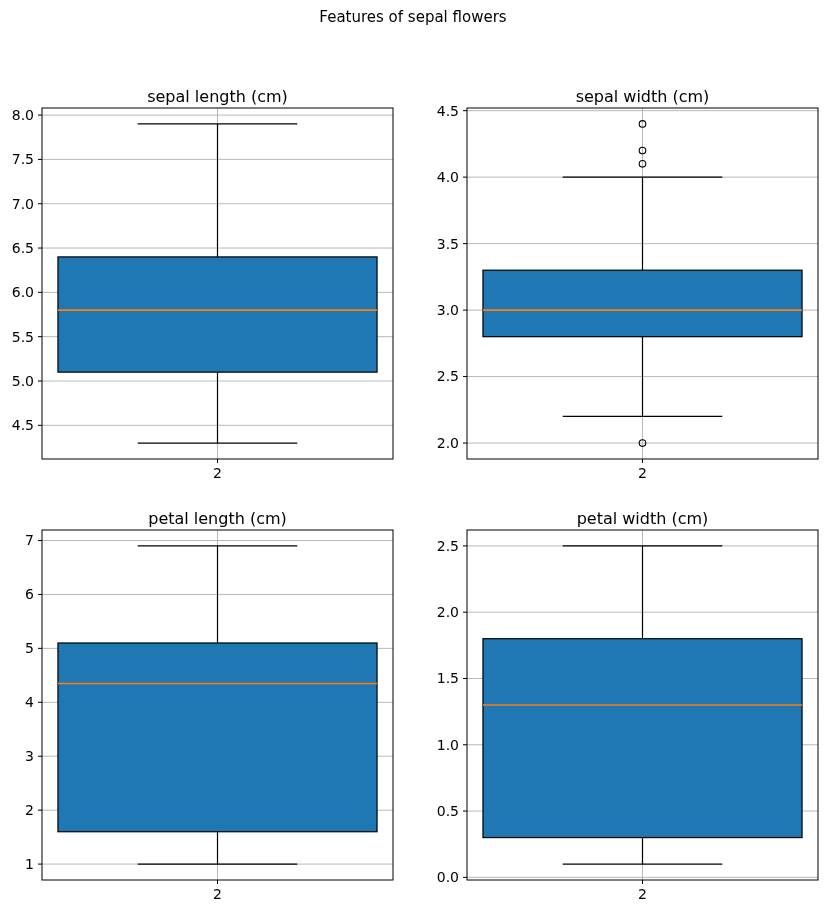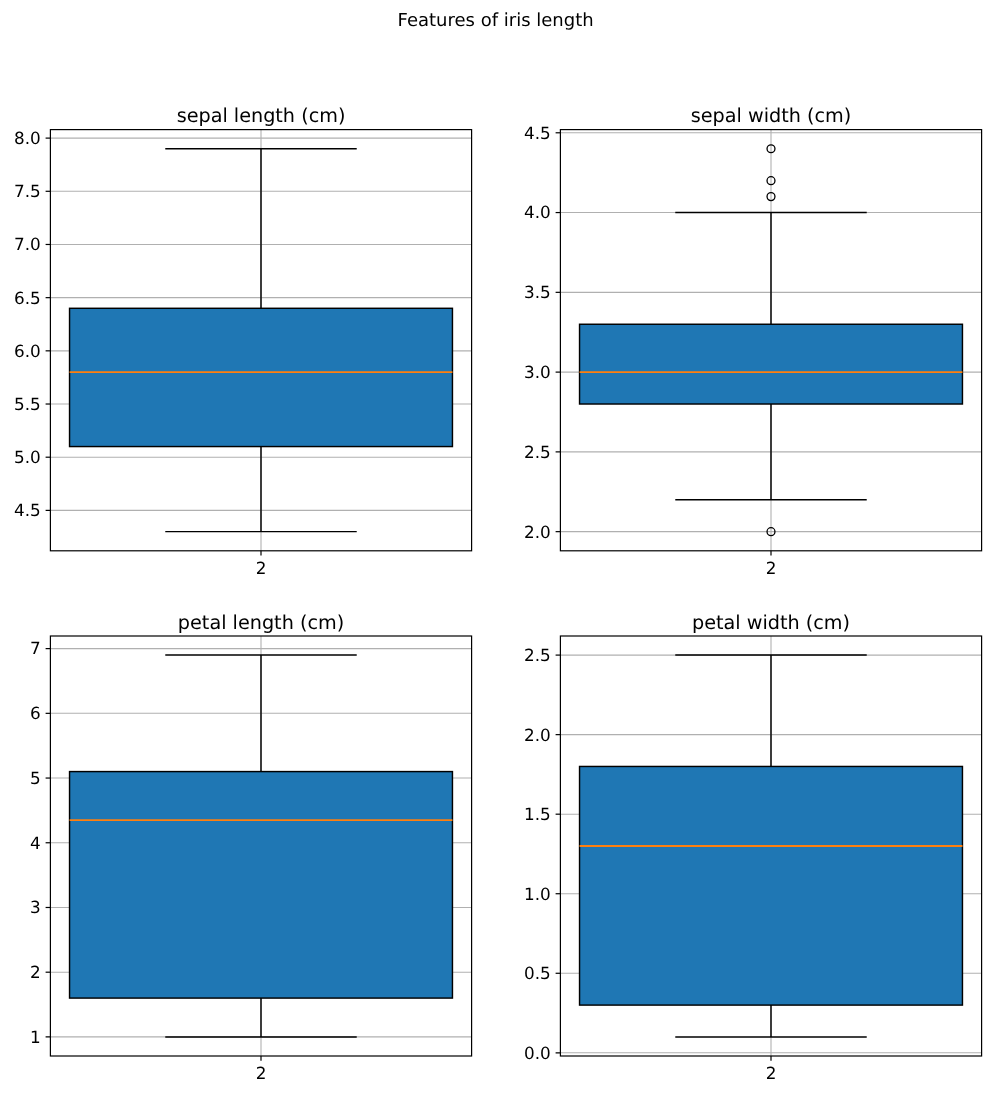--- a/index.html
+++ b/index.html
@@ -31,21 +31,21 @@
   }
   svg text {
     font-family: "DejaVu Sans", sans-serif;
     fill: #000000;
   }
 </style>
 </head>
 <body>
 
 <div class="figure">
-  <div class="suptitle">Features of iris length</div>
+  <div class="suptitle">Features of sepal flowers</div>
   <svg class="chart" id="chart-svg" width="826" height="913" viewBox="0 0 826 913">
       <g>
         <rect x="42" y="108" width="351" height="351" fill="#ffffff"></rect>
         <line x1="42" x2="393" y1="425.3181818181818" y2="425.3181818181818" stroke="#b0b0b0" stroke-width="0.9"></line>
         <line x1="42" x2="393" y1="381" y2="381" stroke="#b0b0b0" stroke-width="0.9"></line>
         <line x1="42" x2="393" y1="336.6818181818182" y2="336.6818181818182" stroke="#b0b0b0" stroke-width="0.9"></line>
         <line x1="42" x2="393" y1="292.3636363636364" y2="292.3636363636364" stroke="#b0b0b0" stroke-width="0.9"></line>
         <line x1="42" x2="393" y1="248.04545454545456" y2="248.04545454545456" stroke="#b0b0b0" stroke-width="0.9"></line>
         <line x1="42" x2="393" y1="203.72727272727275" y2="203.72727272727275" stroke="#b0b0b0" stroke-width="0.9"></line>
         <line x1="42" x2="393" y1="159.4090909090909" y2="159.4090909090909" stroke="#b0b0b0" stroke-width="0.9"></line>

